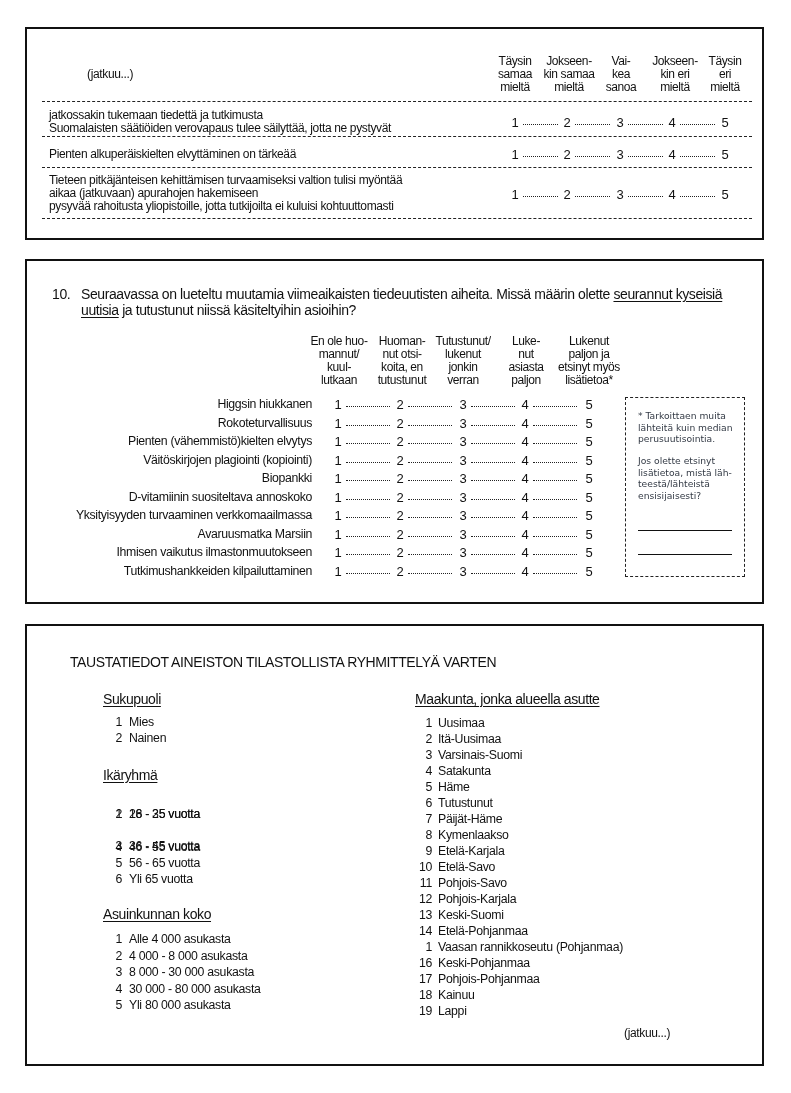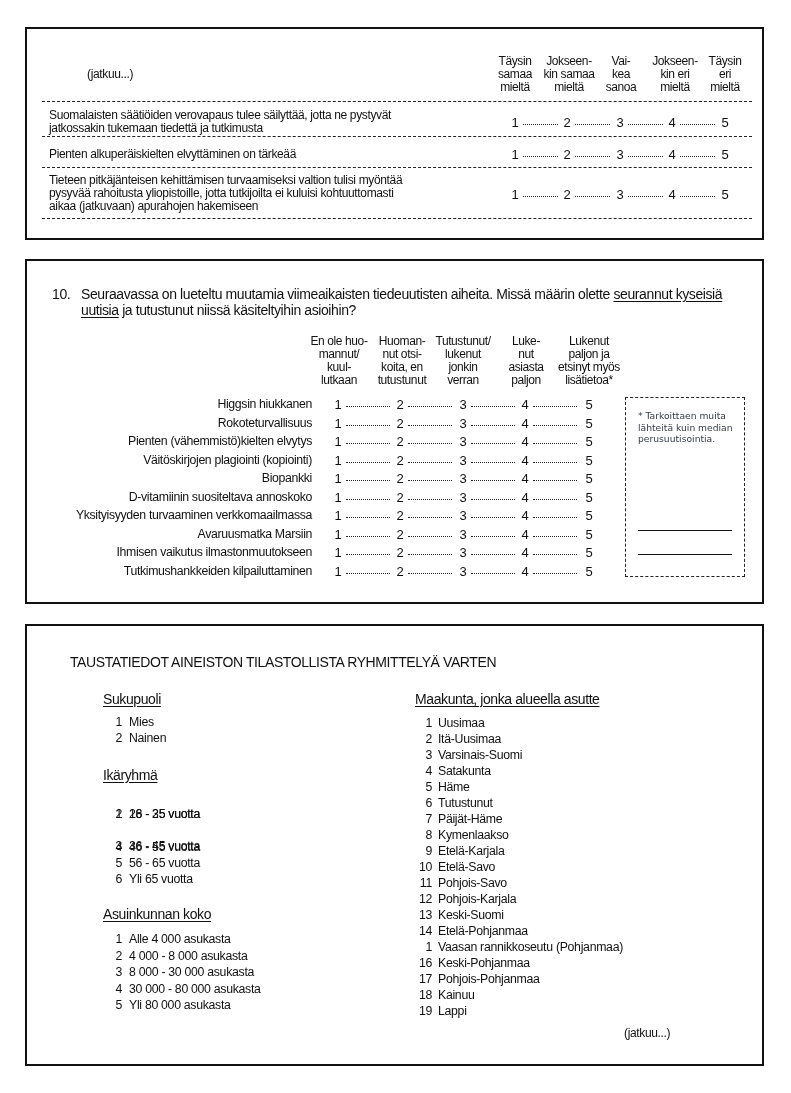--- a/index.html
+++ b/index.html
@@ -64,22 +64,22 @@
   </div>
   <div class="hdr" style="left:698px; top:26px;">
     <div>Täysin</div>
       <div>eri</div>
       <div>mieltä</div>
   </div>
 
   <div class="dash" style="top:72px;"></div>
 
   <div class="abs narrow" style="left:22px; top:80px;">
+    <div>jatkossakin tukemaan tiedettä ja tutkimusta</div>
     <div>Suomalaisten säätiöiden verovapaus tulee säilyttää, jotta ne pystyvät</div>
-    <div>jatkossakin tukemaan tiedettä ja tutkimusta</div>
   </div>
   <div class="scale5" style="left:0; top:86px; width:739px; height:16px;">
     <span class="n" style="left:488px;">1</span>
     <span class="dots" style="left:496px; width:35px;"></span>
     <span class="n" style="left:540px;">2</span>
     <span class="dots" style="left:548px; width:35px;"></span>
     <span class="n" style="left:593px;">3</span>
     <span class="dots" style="left:601px; width:35px;"></span>
     <span class="n" style="left:645px;">4</span>
     <span class="dots" style="left:653px; width:35px;"></span>
@@ -100,22 +100,22 @@
     <span class="dots" style="left:601px; width:35px;"></span>
     <span class="n" style="left:645px;">4</span>
     <span class="dots" style="left:653px; width:35px;"></span>
     <span class="n" style="left:698px;">5</span>
   </div>
 
   <div class="dash" style="top:138px;"></div>
 
   <div class="abs narrow" style="left:22px; top:145px;">
     <div>Tieteen pitkäjänteisen kehittämisen turvaamiseksi valtion tulisi myöntää</div>
+    <div>aikaa (jatkuvaan) apurahojen hakemiseen</div>
     <div>pysyvää rahoitusta yliopistoille, jotta tutkijoilta ei kuluisi kohtuuttomasti</div>
-    <div>aikaa (jatkuvaan) apurahojen hakemiseen</div>
   </div>
   <div class="scale5" style="left:0; top:158px; width:739px; height:16px;">
     <span class="n" style="left:488px;">1</span>
     <span class="dots" style="left:496px; width:35px;"></span>
     <span class="n" style="left:540px;">2</span>
     <span class="dots" style="left:548px; width:35px;"></span>
     <span class="n" style="left:593px;">3</span>
     <span class="dots" style="left:601px; width:35px;"></span>
     <span class="n" style="left:645px;">4</span>
     <span class="dots" style="left:653px; width:35px;"></span>
@@ -304,20 +304,26 @@
         <span class="n" style="left:562px;">5</span>
       </div>
     </div>
   </div>
 
   <div class="side-note">
     <div style="position:absolute; left:12px; top:12px;">
       <div>* Tarkoittaen muita</div>
       <div>lähteitä kuin median</div>
       <div>perusuutisointia.</div>
+    </div>
+    <div style="position:absolute; left:12px; top:57px;">
+      <div>Jos olette etsinyt</div>
+      <div>lisätietoa, mistä läh-</div>
+      <div>teestä/lähteistä</div>
+      <div>ensisijaisesti?</div>
     </div>
     <div style="position:absolute; left:12px; top:132px; width:94px; border-top:1.3px solid #111;"></div>
     <div style="position:absolute; left:12px; top:156px; width:94px; border-top:1.3px solid #111;"></div>
   </div>
 </div>
 
 <div class="box" style="top:624px; height:442px;">
   <div class="abs sec-title" style="left:43px; top:28px;">TAUSTATIEDOT AINEISTON TILASTOLLISTA RYHMITTELYÄ VARTEN</div>
 
   <div class="abs sec-title u" style="left:76px; top:65px;">Sukupuoli</div>

